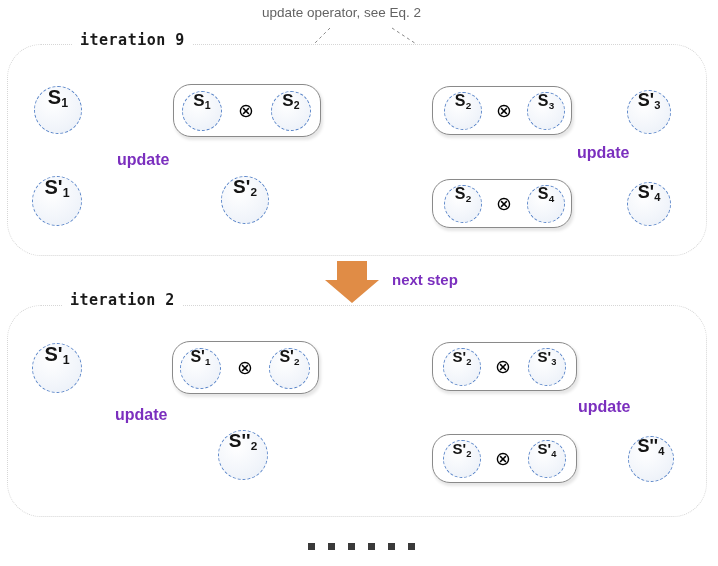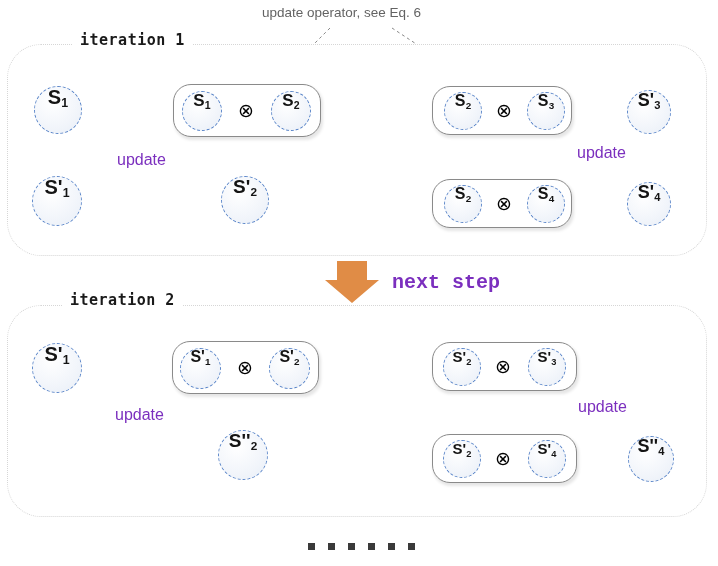--- a/index.html
+++ b/index.html
@@ -83,28 +83,28 @@
     position: absolute;
     font-family: "Liberation Sans", sans-serif;
     font-size: 13.5px;
     color: #636363;
     white-space: nowrap;
   }
   .update-label {
     position: absolute;
     font-family: "Liberation Sans", sans-serif;
     font-size: 16px;
-    font-weight: 400;
+    font-weight: 700;
     color: #7b2fbe;
     white-space: nowrap;
   }
   .next-step-label {
     position: absolute;
-    font-family: Liberation Mono, monospace;
-    font-size: 20px;
+    font-family: Liberation Sans, sans-serif;
+    font-size: 15px;
     font-weight: 700;
     color: #7b2fbe;
     white-space: nowrap;
   }
   .dots-row {
     position: absolute;
     display: flex;
     gap: 13px;
   }
   .dot-sq {
@@ -162,24 +162,24 @@
     <path d="M 58 392 L 58 430" stroke="#7d7d7d" stroke-width="1.3" fill="none" marker-end="url(#arrowGray)"></path>
     <path d="M 243 394 L 243 430" stroke="#7d7d7d" stroke-width="1.3" fill="none" marker-end="url(#arrowGray)"></path>
     <path d="M 80 416 L 220 416" stroke="#7d7d7d" stroke-width="1.1" stroke-dasharray="3,3" fill="none" marker-start="url(#arrowGrayStart)" marker-end="url(#arrowGray)"></path>
 
     <path d="M 576 366 L 626 366" stroke="#7d7d7d" stroke-width="1.3" fill="none" marker-end="url(#arrowGray)"></path>
     <path d="M 576 458 L 626 458" stroke="#7d7d7d" stroke-width="1.3" fill="none" marker-end="url(#arrowGray)"></path>
     <path d="M 600 382 L 600 398" stroke="#7d7d7d" stroke-width="1.1" stroke-dasharray="3,3" fill="none" marker-start="url(#arrowGrayStart)"></path>
     <path d="M 600 424 L 600 442" stroke="#7d7d7d" stroke-width="1.1" stroke-dasharray="3,3" fill="none" marker-end="url(#arrowGray)"></path>
   </svg>
 
-  <div class="caption" style="left:262px; top:5px;">update operator, see Eq. 6</div>
+  <div class="caption" style="left:262px; top:5px;">update operator, see Eq. 2</div>
 
   <div class="panel" style="left:7px; top:44px; width:700px; height:212px;"></div>
-  <div class="panel-label" style="left:72px; top:31px;">iteration 1</div>
+  <div class="panel-label" style="left:72px; top:31px;">iteration 9</div>
 
   <div class="node" style="left:34px; top:86px; width:48px; height:48px; font-size:20px;">
     <span class="lbl">S<sub>1</sub></span>
   </div>
 
   <div class="node" style="left:32px; top:176px; width:50px; height:50px; font-size:20px;">
     <span class="lbl">S'<sub>1</sub></span>
   </div>
 
   <div class="group-box" style="left:173px; top:84px; width:148px; height:53px;"></div>

